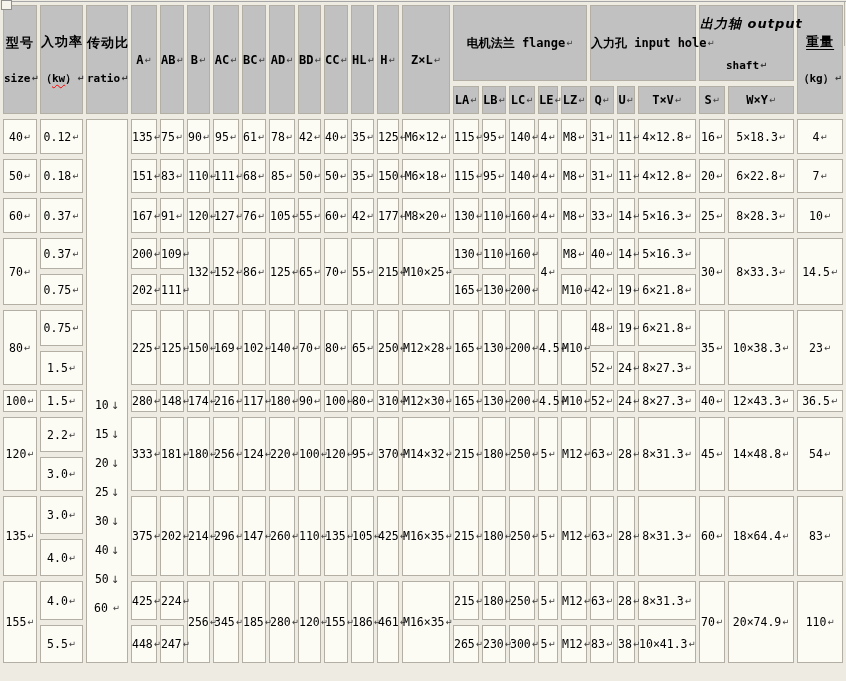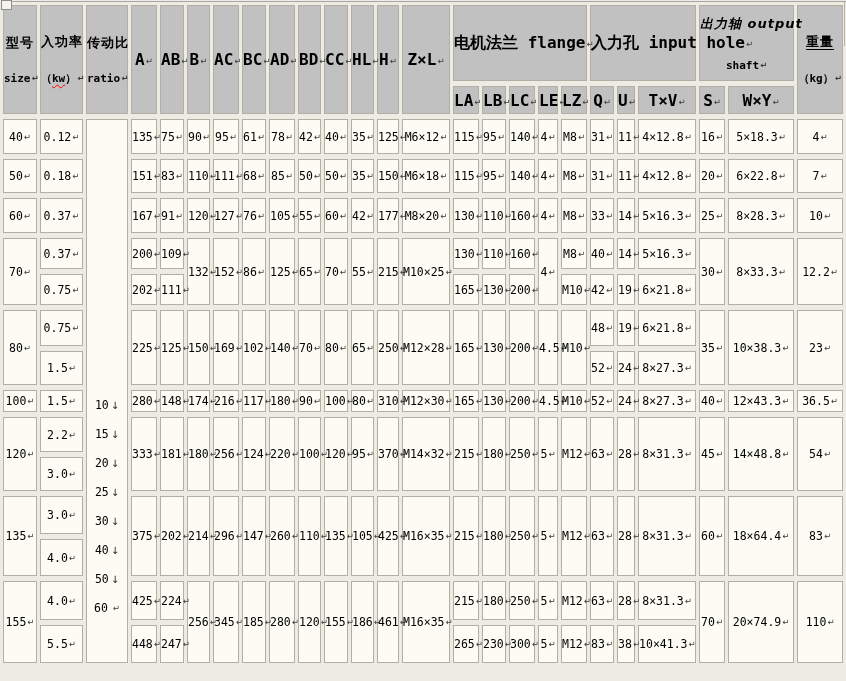--- a/index.html
+++ b/index.html
@@ -32,21 +32,21 @@
     box-sizing:border-box;
     white-space:nowrap;
     overflow:visible;
   }
   td.hd{background:#c1c1c1;}
   .hz{font-family:"DejaVu Sans",sans-serif;font-weight:bold;font-size:13px;letter-spacing:1px;}
   .hz.ul{text-decoration:underline;text-underline-offset:3px;}
   .he{font-family:"DejaVu Sans Mono",monospace;font-weight:bold;font-size:11px;}
   .gap-wide{margin-bottom:20px;}
   .gap-tight{margin-bottom:26px;font-style:italic;}
-  .hl{font-family:"DejaVu Sans Mono",monospace;font-weight:bold;font-size:16px;}
+  .hl{font-family:"DejaVu Sans Mono",monospace;font-weight:bold;font-size:12px;}
   .wavy{text-decoration:underline;text-decoration-style:wavy;text-decoration-color:#ff0000;text-decoration-thickness:1px;text-underline-offset:2px;}
   .mk{font-family:"DejaVu Sans",sans-serif;font-size:8.5px;color:#3a3a3a;margin-left:1px;vertical-align:1px;}
   .mk.last{margin-left:5px;}
   .mkd{font-family:"DejaVu Sans",sans-serif;font-size:10px;color:#222;margin-left:2px;}
   td.ratio{vertical-align:bottom;padding-bottom:40px;line-height:28px;}
 </style>
 </head>
 <body>
 
 <div class="corner-box"></div>
@@ -234,21 +234,21 @@
         <td><span>130</span><span class="mk">↵</span></td>
         <td><span>110</span><span class="mk">↵</span></td>
         <td><span>160</span><span class="mk">↵</span></td>
         <td rowspan="2"><span>4</span><span class="mk">↵</span></td>
         <td><span>M8</span><span class="mk">↵</span></td>
         <td><span>40</span><span class="mk">↵</span></td>
         <td><span>14</span><span class="mk">↵</span></td>
         <td><span>5×16.3</span><span class="mk">↵</span></td>
         <td rowspan="2"><span>30</span><span class="mk">↵</span></td>
         <td rowspan="2"><span>8×33.3</span><span class="mk">↵</span></td>
-        <td rowspan="2"><span>12.2</span><span class="mk">↵</span></td>
+        <td rowspan="2"><span>14.5</span><span class="mk">↵</span></td>
       </tr>
       <tr style="height: 31px;">
         <td><span>0.75</span><span class="mk">↵</span></td>
         <td><span>202</span><span class="mk">↵</span></td>
         <td><span>111</span><span class="mk">↵</span></td>
         <td><span>165</span><span class="mk">↵</span></td>
         <td><span>130</span><span class="mk">↵</span></td>
         <td><span>200</span><span class="mk">↵</span></td>
         <td><span>M10</span><span class="mk">↵</span></td>
         <td><span>42</span><span class="mk">↵</span></td>

